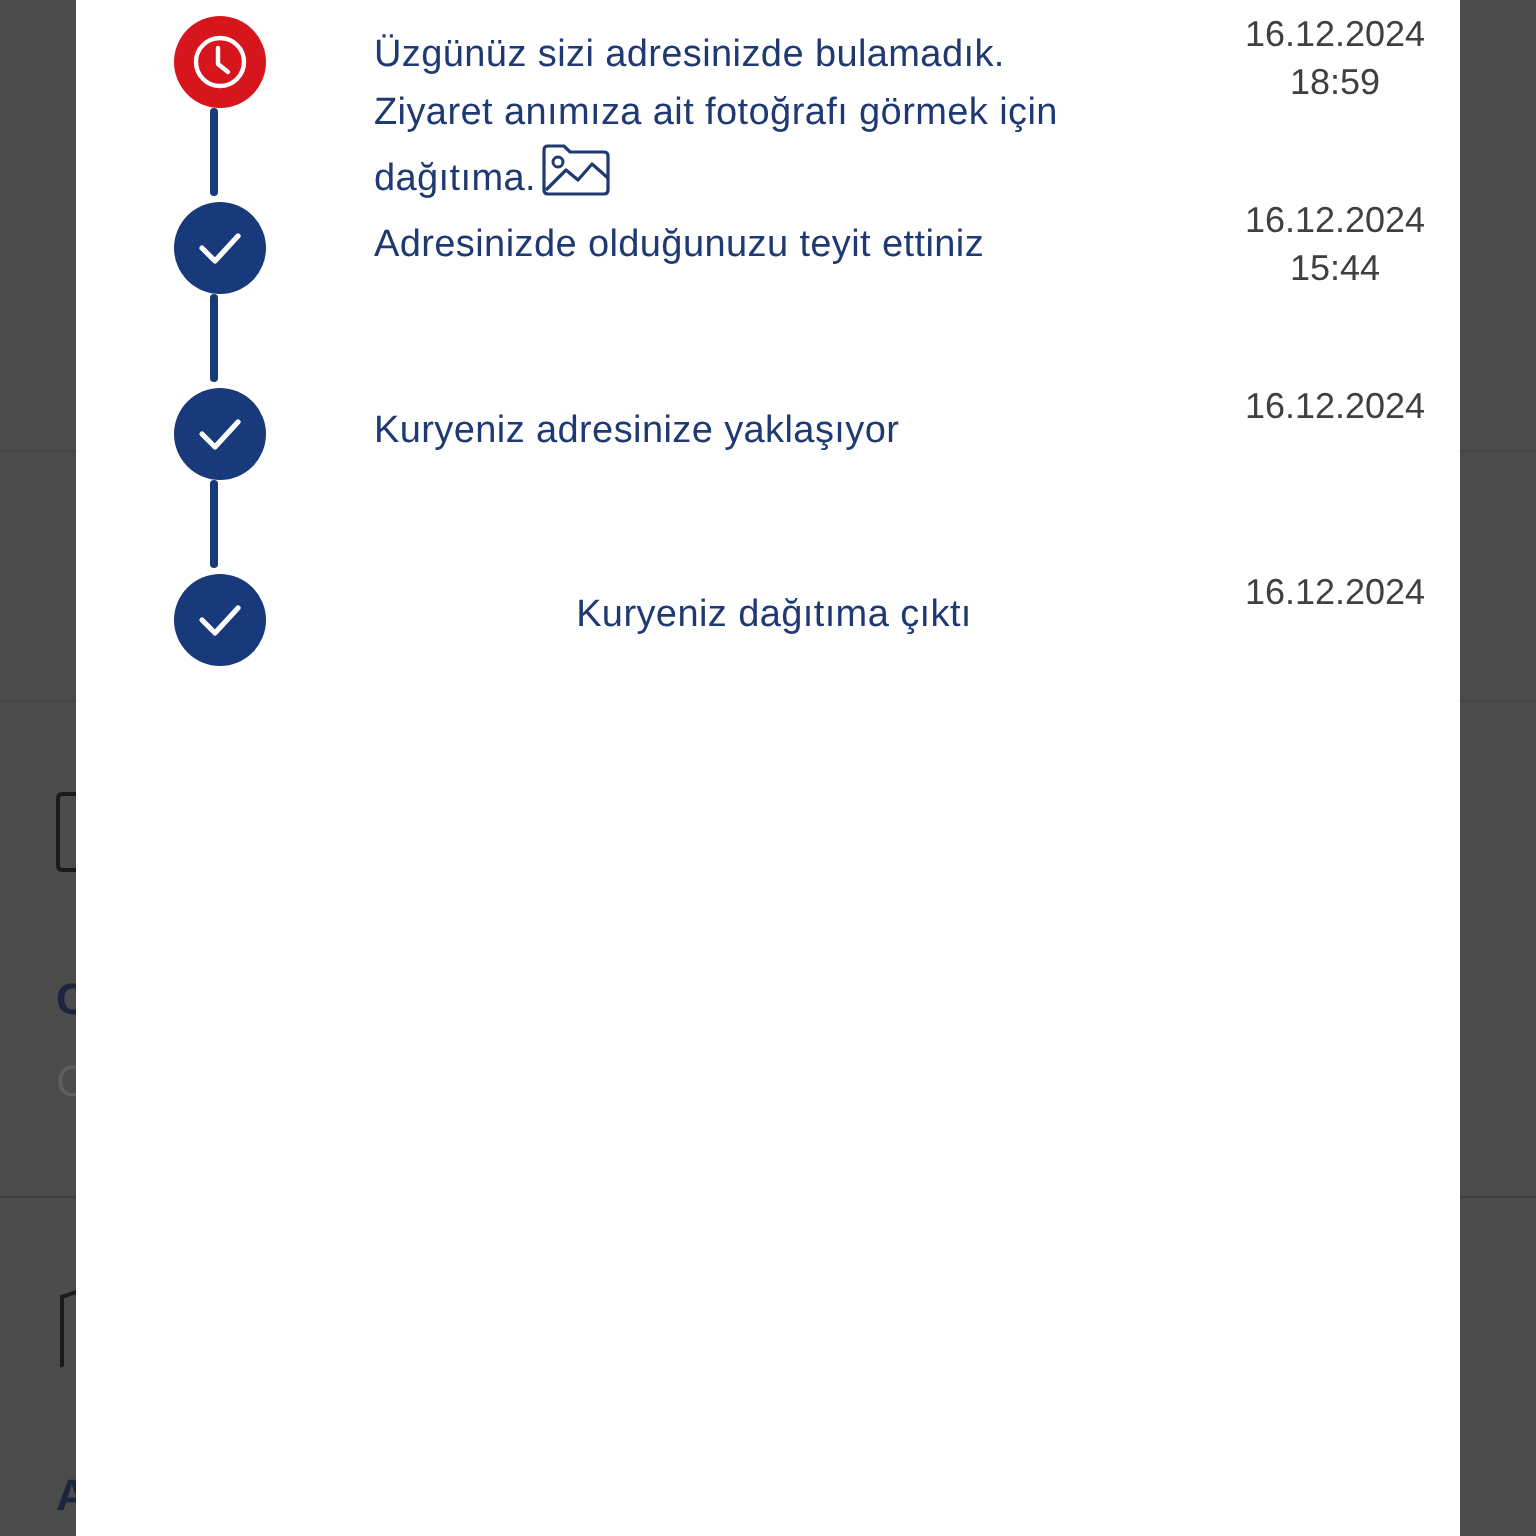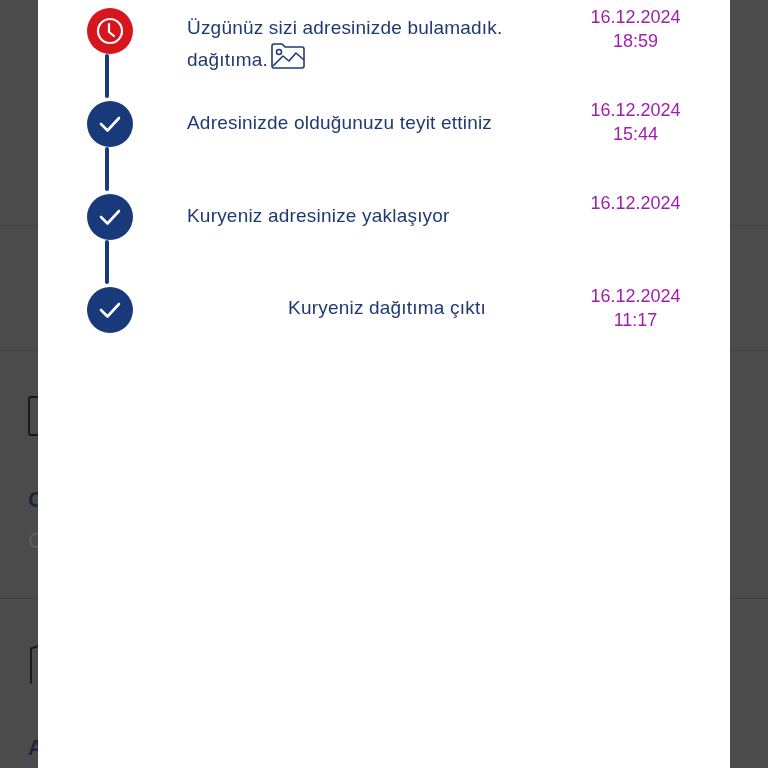--- a/index.html
+++ b/index.html
@@ -40,22 +40,22 @@
     .node.pending { background: #d7151c; }
     .connector {
       position: absolute; left: 67px; width: 4px; background: #183a7a; border-radius: 2px;
     }
     .msg {
       position: absolute; left: 149px; width: 400px;
       font-size: 19px; line-height: 29px; color: #1f3a73; letter-spacing: 0.2px;
     }
     .msg .img-link { display: inline-block; vertical-align: -4px; margin-left: 2px; cursor: pointer; }
     .when {
-      position: absolute; left: 540px; width: 115px; text-align: center;
-      font-size: 18px; line-height: 24px; color: #a21caf;
+      position: absolute; left: 572px; width: 115px; text-align: center;
+      font-size: 18px; line-height: 24px; color: #404040;
     }
   </style>
 </head>
 <body>
 
 <div class="bg-page">
   <div class="bg-divider" style="top:225px;"></div>
   <div class="bg-divider" style="top:350px;"></div>
   <div class="bg-divider" style="top:598px; background:#3e3e3e;"></div>
   <div class="bg-icon-box"></div>
@@ -74,20 +74,21 @@
 
     <div class="row" style="top:0;">
       <div class="node pending" style="top:8px;">
         <svg width="30" height="30" viewBox="0 0 30 30">
           <circle cx="15" cy="15" r="12" fill="none" stroke="#fff" stroke-width="2.2"></circle>
           <path d="M14 8 V16 L19 20" fill="none" stroke="#fff" stroke-width="2.2" stroke-linecap="round" stroke-linejoin="round"></path>
         </svg>
       </div>
       <div class="msg" style="top:13px; width:410px;">
         <div>Üzgünüz sizi adresinizde bulamadık.</div>
+        <div>Ziyaret anımıza ait fotoğrafı görmek için</div>
         <div>
           <span>dağıtıma.</span><span class="img-link">
             <svg width="36" height="28" viewBox="0 0 36 28">
               <path d="M2 4 Q2 2 4 2 H12 L15 5 H32 Q34 5 34 7 V24 Q34 26 32 26 H4 Q2 26 2 24 Z" fill="none" stroke="#1f3a73" stroke-width="1.6"></path>
               <circle cx="9" cy="10" r="2.5" fill="none" stroke="#1f3a73" stroke-width="1.5"></circle>
               <path d="M3 24 L13 14 L19 19 L26 11 L34 18" fill="none" stroke="#1f3a73" stroke-width="1.6" stroke-linejoin="round"></path>
             </svg>
           </span>
         </div>
       </div>
@@ -124,18 +125,17 @@
 
     <div class="row" style="top:279px;">
       <div class="node done" style="top:8px;">
         <svg width="26" height="26" viewBox="0 0 26 26">
           <path d="M4 13 L10.5 19.5 L22 7" fill="none" stroke="#fff" stroke-width="2.6" stroke-linecap="round" stroke-linejoin="round"></path>
         </svg>
       </div>
       <div class="msg" style="top:14px;text-align:center;">Kuryeniz dağıtıma çıktı</div>
       <div class="when" style="top:5px;">
         <div>16.12.2024</div>
-        <div>11:17</div>
       </div>
     </div>
 
   </div>
 </div>
 
 </body></html>

